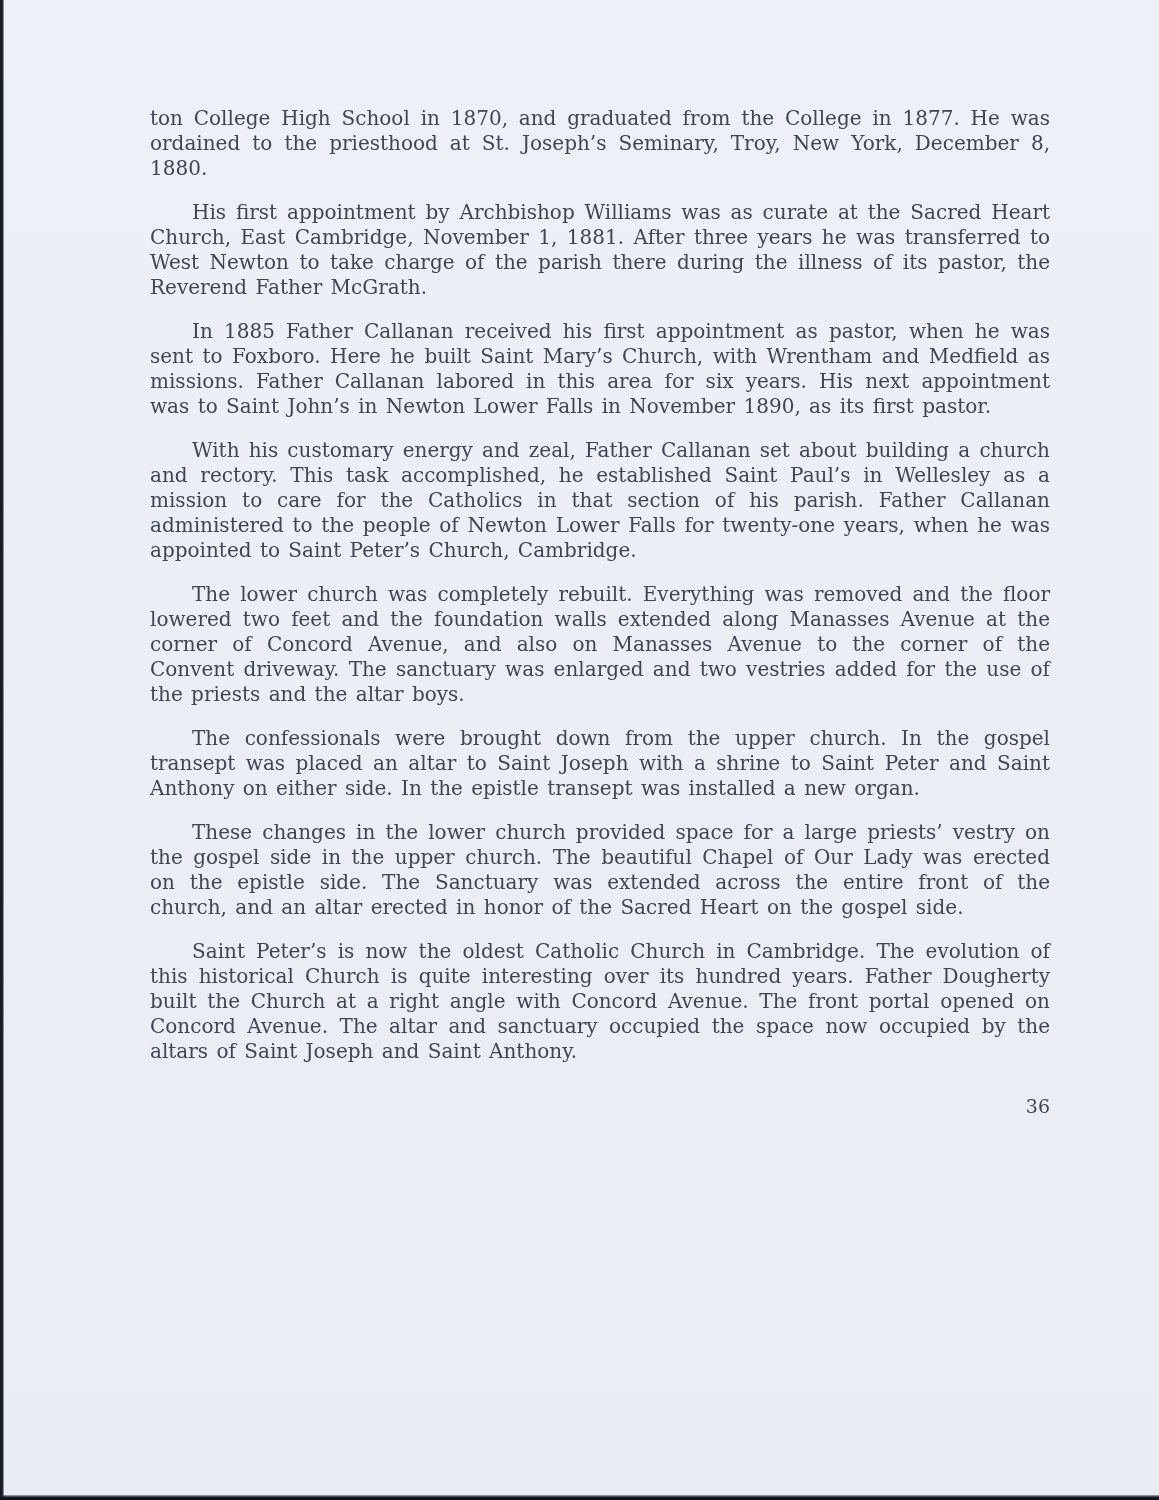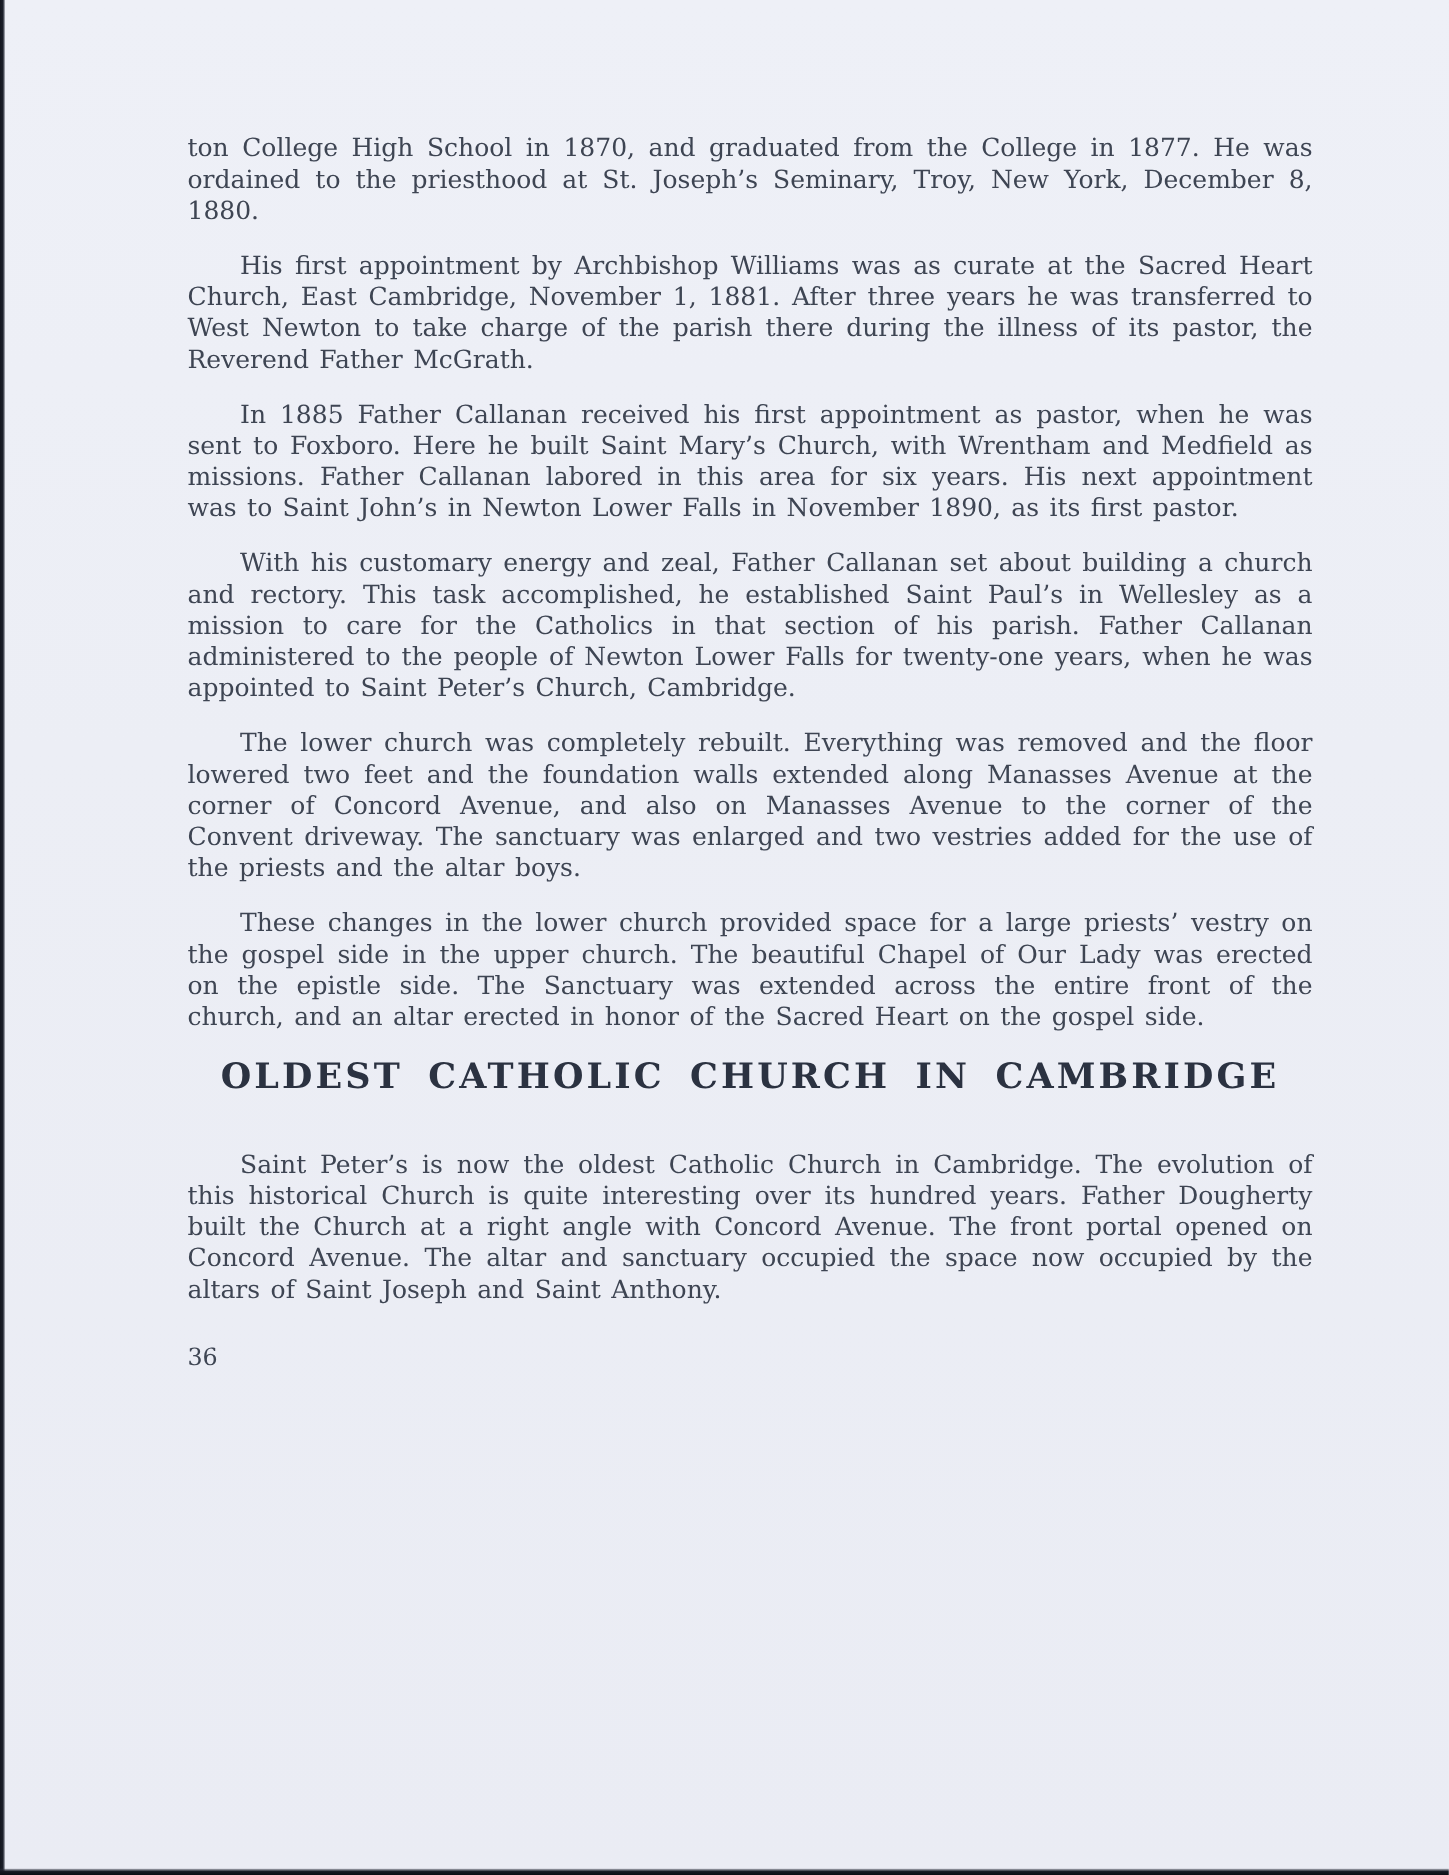--- a/index.html
+++ b/index.html
@@ -57,38 +57,38 @@
     font-size: 28px;
     line-height: 32px;
     font-weight: bold;
     letter-spacing: 2.5px;
     word-spacing: 8px;
     color: #2b3241;
   }
   .page-number {
     margin-top: 30px;
     font-size: 19px;
-    text-align: left;
+    text-align: right;
     color: #3e4553;
   }
 </style>
 </head>
 <body>
 
 <div class="page">
 
   <div class="text-column">
     <p class="no-indent">ton College High School in 1870, and graduated from the College in 1877. He was ordained to the priesthood at St. Joseph’s Seminary, Troy, New York, December 8, 1880.</p>
     <p>His first appointment by Archbishop Williams was as curate at the Sacred Heart Church, East Cambridge, November 1, 1881. After three years he was transferred to West Newton to take charge of the parish there during the illness of its pastor, the Reverend Father McGrath.</p>
     <p>In 1885 Father Callanan received his first appointment as pastor, when he was sent to Foxboro. Here he built Saint Mary’s Church, with Wrentham and Medfield as missions. Father Callanan labored in this area for six years. His next appointment was to Saint John’s in Newton Lower Falls in November 1890, as its first pastor.</p>
     <p>With his customary energy and zeal, Father Callanan set about building a church and rectory. This task accomplished, he established Saint Paul’s in Wellesley as a mission to care for the Catholics in that section of his parish. Father Callanan administered to the people of Newton Lower Falls for twenty-one years, when he was appointed to Saint Peter’s Church, Cambridge.</p>
     <p>The lower church was completely rebuilt. Everything was removed and the floor lowered two feet and the foundation walls extended along Manasses Avenue at the corner of Concord Avenue, and also on Manasses Avenue to the corner of the Convent driveway. The sanctuary was enlarged and two vestries added for the use of the priests and the altar boys.</p>
+    <p>The confessionals were brought down from the upper church. In the gospel transept was placed an altar to Saint Joseph with a shrine to Saint Peter and Saint Anthony on either side. In the epistle transept was installed a new organ.</p>
     <p>These changes in the lower church provided space for a large priests’ vestry on the gospel side in the upper church. The beautiful Chapel of Our Lady was erected on the epistle side. The Sanctuary was extended across the entire front of the church, and an altar erected in honor of the Sacred Heart on the gospel side.</p>
 
-    <h2 class="section-heading">OLDEST CATHOLIC CHURCH IN CAMBRIDGE</h2>
 
     <p>Saint Peter’s is now the oldest Catholic Church in Cambridge. The evolution of this historical Church is quite interesting over its hundred years. Father Dougherty built the Church at a right angle with Concord Avenue. The front portal opened on Concord Avenue. The altar and sanctuary occupied the space now occupied by the altars of Saint Joseph and Saint Anthony.</p>
 
     <div class="page-number">36</div>
   </div>
 
   <div class="scan-edge-left"></div>
   <div class="scan-edge-bottom"></div>
 
 </div>

